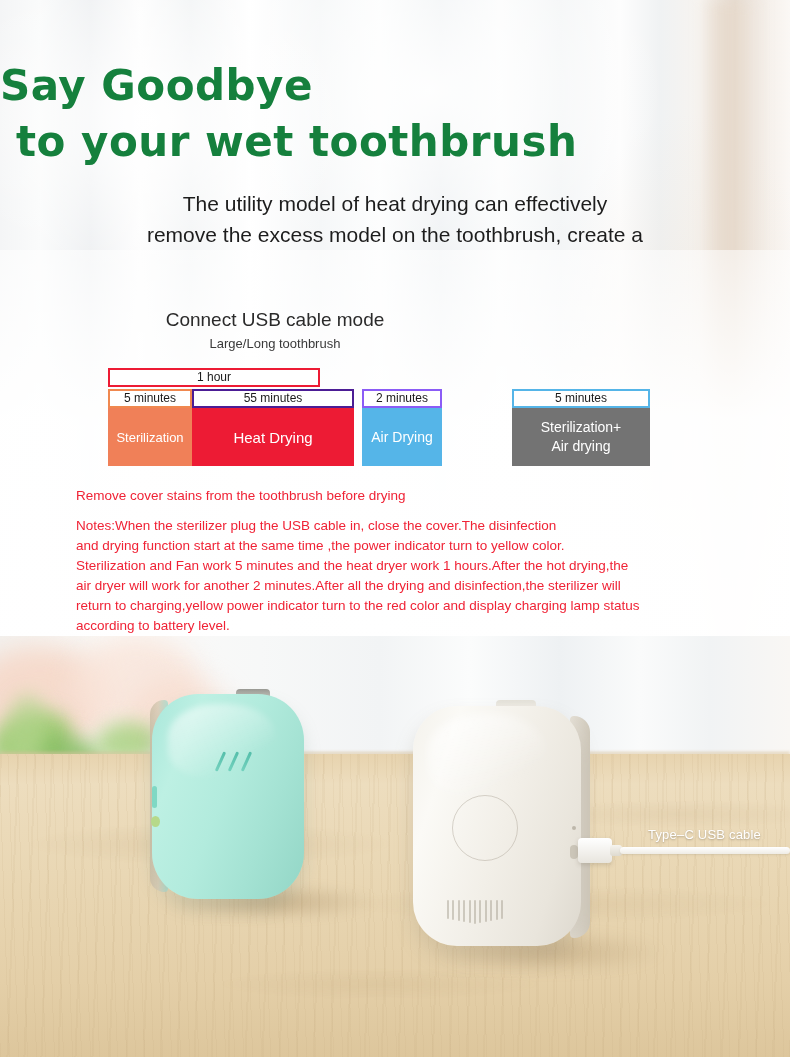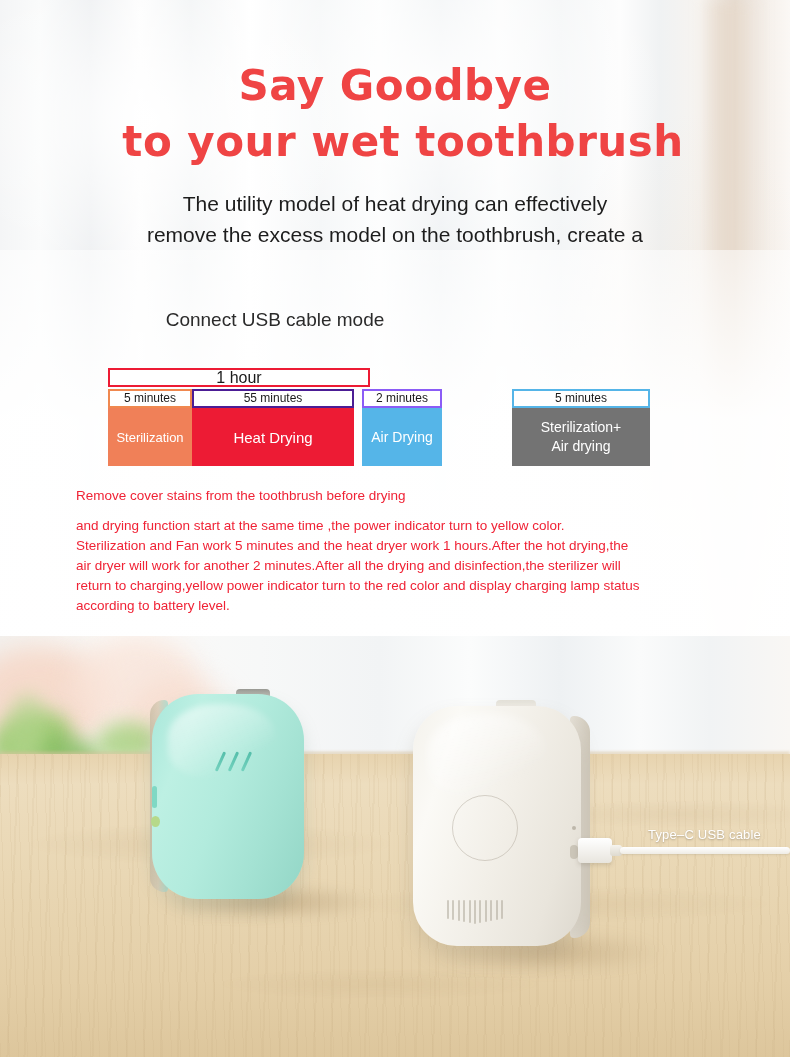--- a/index.html
+++ b/index.html
@@ -284,26 +284,26 @@
     letter-spacing: .2px;
     text-shadow: 0 1px 2px rgba(120,110,90,.55);
     white-space: nowrap;
   }
 
   
   .headline {
     position: absolute;
     left: 0; top: 58px;
     width: 790px;
-    text-align: center;
+    text-align: left;
     font-family: "DejaVu Sans", sans-serif;
     font-weight: bold;
     font-size: 42px;
     line-height: 56px;
-    color: #ef4444;
+    color: #15803d;
     letter-spacing: .5px;
   }
   .headline .l2row { display: block; padding-left: 16px; }
 
   .subhead {
     position: absolute;
     left: 0; top: 188px;
     width: 790px;
     text-align: center;
     font-size: 21px;
@@ -334,25 +334,25 @@
   #mode-port { left: 452px; top: 308px; width: 290px; }
 
   
   .tl { position: absolute; }
 
   #tl-usb { left: 108px; top: 368px; width: 334px; height: 98px; }
 
   .hour-bar {
     position: absolute;
     left: 0; top: 0;
-    width: 262px; height: 19px;
+    width: 212px; height: 19px;
     box-sizing: border-box;
     border: 2px solid #ED1B34;
     background: #ffffff;
-    font-size: 16px;
+    font-size: 12px;
     line-height: 15px;
     text-align: center;
     color: #1a1a1a;
   }
 
   .seg { position: absolute; box-sizing: border-box; }
   .seg .cap {
     position: absolute;
     left: 0; top: 0;
     width: 100%;
@@ -435,20 +435,21 @@
     <span class="l2row">to your wet toothbrush</span>
   </div>
 
   <div class="subhead">
     <span>The utility model of heat drying can effectively</span>
     <span>remove the excess model on the toothbrush, create a</span>
   </div>
 
   <div class="mode-head" id="mode-usb">
     <span class="t">Connect USB cable mode</span>
+    <span class="s">Large/Long toothbrush</span>
   </div>
 
   <div class="tl" id="tl-usb">
 
     <div class="hour-bar">1 hour</div>
 
     <div class="seg" id="seg-ster">
       <div class="cap">5 minutes</div>
       <div class="body" style="background: rgb(240, 128, 88);">Sterilization</div>
     </div>
@@ -470,20 +471,21 @@
       <div class="body" style="background: #737373;">
         <span>Sterilization+</span>
         <span>Air drying</span>
       </div>
     </div>
   </div>
 
   <div class="note-line" style="color: rgb(240, 34, 53);">Remove cover stains from the toothbrush before drying</div>
 
   <div class="note-para" style="color: rgb(240, 34, 53);">
+    <span>Notes:When the sterilizer plug the USB cable in, close the cover.The disinfection</span>
     <span>and drying function start at the same time ,the power indicator turn to yellow color.</span>
     <span>Sterilization and Fan work 5 minutes and the heat dryer work 1 hours.After the hot drying,the</span>
     <span>air dryer will work for another 2 minutes.After all the drying and disinfection,the sterilizer will</span>
     <span>return to charging,yellow power indicator turn to the red color and display charging lamp status</span>
     <span>according to battery level.</span>
   </div>
 
   <div class="scene">
     <div class="scene-bg"></div>
 

